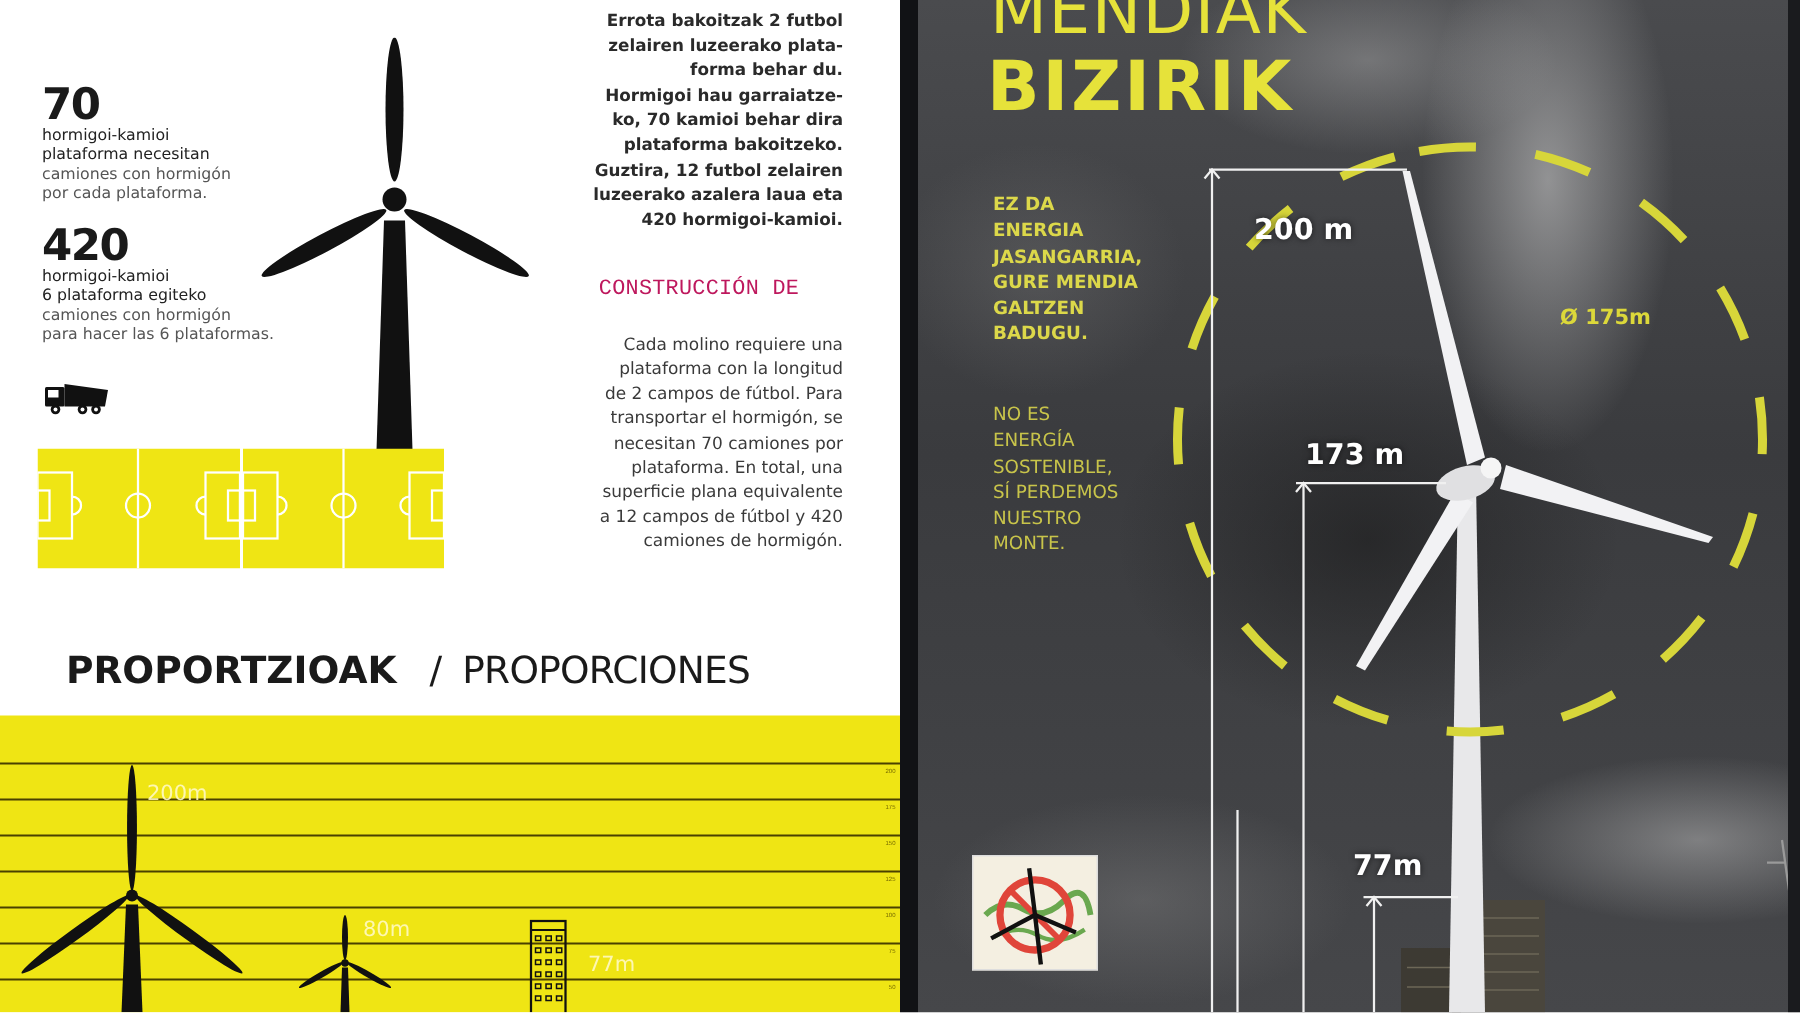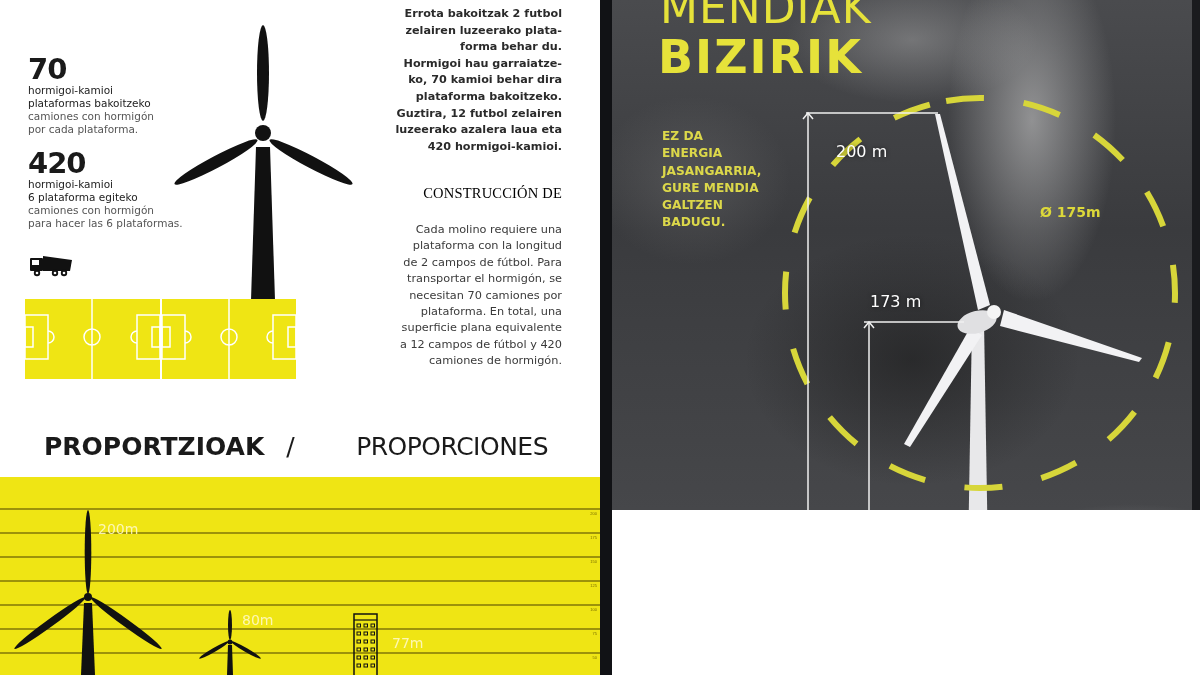--- a/index.html
+++ b/index.html
@@ -12,65 +12,65 @@
   .stat .big { font-family:"DejaVu Sans", sans-serif; font-weight:bold; font-size:29px; color:#1a1a1a; letter-spacing:-1px; line-height:30px; }
   .stat .eu { font-size:10.5px; color:#222; line-height:13px; font-weight:bold; font-family:"DejaVu Sans", sans-serif; font-weight:500; }
   .stat .es { font-size:10.5px; color:#555; line-height:13px; font-family:"DejaVu Sans", sans-serif; }
   #stat70 { top:54px; }
   #stat420 { top:148px; }
   #truck { position:absolute; left:28px; top:252px; width:46px; height:26px; }
   #turbine-top { position:absolute; left:170px; top:25px; width:185px; height:275px; }
   #fields { position:absolute; left:25px; top:299px; width:271px; height:80px; }
 
   #eu-text { position:absolute; left:384px; top:6px; width:178px; text-align:right; font-family:"DejaVu Sans", sans-serif; font-weight:bold; font-size:11.2px; line-height:16.6px; color:#2a2a2a; }
-  #es-title { position:absolute; left:370px; top:182px; width:192px; text-align:right; font-family:Liberation Serif, serif; font-size:14.5px; line-height:22px; color:#000000; letter-spacing:0.2px; }
+  #es-title { position:absolute; left:370px; top:182px; width:192px; text-align:center; font-family:Liberation Mono, monospace; font-size:14.5px; line-height:22px; color:#be185d; letter-spacing:0.2px; }
   #es-text { position:absolute; left:375px; top:222px; width:187px; text-align:right; font-family:"DejaVu Sans", sans-serif; font-size:11.3px; line-height:16.4px; color:#3a3a3a; }
 
   #prop-title { position:absolute; left:44px; top:432px; font-size:25px; color:#1a1a1a; font-family:"DejaVu Sans", sans-serif; white-space:nowrap; }
   #prop-title .b { font-weight:bold; letter-spacing:0px; }
-  #prop-title .l { font-weight:normal; letter-spacing:-0.5px;margin-left:48px; }
+  #prop-title .l { font-weight:normal; letter-spacing:-0.5px; }
 
   #chart { position:absolute; left:0; top:477px; width:600px; height:198px; background:#efe514; overflow:hidden; }
   #chart svg { position:absolute; left:0; top:0; }
   .hlabel { position:absolute; color:#fff9c4; font-size:14px; font-family:"DejaVu Sans", sans-serif; opacity:0.9; }
   .tick { position:absolute; right:3px; font-size:4px; color:#7a6e00; }
 
   
   #divider { position:absolute; left:600px; top:0; width:12px; height:675px; background:#111215; }
 
   
-  #right { position:absolute; left:612px; top:0; width:588px; height:510px; overflow:hidden;
+  #right { position:absolute; left:612px; top:0; width:588px; height:675px; overflow:hidden;
     background:
       radial-gradient(ellipse 120px 260px at 420px 120px, rgba(210,210,210,0.55), transparent 70%),
       radial-gradient(ellipse 180px 90px at 300px 40px, rgba(200,200,200,0.35), transparent 70%),
       radial-gradient(ellipse 200px 80px at 520px 560px, rgba(200,200,200,0.45), transparent 70%),
       radial-gradient(ellipse 140px 120px at 80px 180px, rgba(120,120,120,0.35), transparent 70%),
       radial-gradient(ellipse 200px 100px at 150px 600px, rgba(150,150,150,0.3), transparent 70%),
       radial-gradient(ellipse 240px 180px at 300px 360px, rgba(20,20,20,0.5), transparent 70%),
       linear-gradient(180deg, #4a4b4e 0%, #3a3b3e 45%, #46474a 100%);
   }
   #right-edge { position:absolute; right:0; top:0; width:8px; height:675px; background:#1a1b1e; }
   #title-1 { position:absolute; left:48px; top:-16px; font-family:"DejaVu Sans", sans-serif; font-size:44px; color:#e6e23a; font-weight:normal; letter-spacing:1px; line-height:48px; }
   #title-2 { position:absolute; left:46px; top:32px; font-family:"DejaVu Sans", sans-serif; font-size:46px; color:#e6e23a; font-weight:bold; letter-spacing:2px; line-height:50px; }
   #eu-slogan { position:absolute; left:50px; top:128px; font-family:"DejaVu Sans", sans-serif; font-weight:bold; font-size:12.2px; line-height:17.3px; color:#dcd84a; }
   #es-slogan { position:absolute; left:50px; top:268px; font-family:"DejaVu Sans", sans-serif; font-size:12.2px; line-height:17.3px; color:#c8c44a; }
-  .dim { position:absolute; color:#fff; font-family:"DejaVu Sans", sans-serif; font-weight:normal; font-size:16px; text-shadow:0 0 4px rgba(0,0,0,0.6); }
+  .dim { position:absolute; color:#fff; font-family:"DejaVu Sans", sans-serif; font-weight:bold; font-size:19px; text-shadow:0 0 4px rgba(0,0,0,0.6); }
   #dia { position:absolute; left:428px; top:204px; color:#dcd83a; font-family:"DejaVu Sans", sans-serif; font-weight:bold; font-size:14px; }
   #overlay { position:absolute; left:0; top:0; }
   #logo { position:absolute; left:36px; top:570px; width:84px; height:77px; background:#f4efe1; border:1px solid #ddd; }
 </style>
 </head>
 <body>
 
 <div id="left">
 
   <div class="stat" id="stat70">
     <div class="big">70</div>
     <div class="eu">hormigoi-kamioi</div>
-    <div class="eu">plataformas bakoitzeko</div>
+    <div class="eu">plataforma necesitan</div>
     <div class="es">camiones con hormigón</div>
     <div class="es">por cada plataforma.</div>
   </div>
 
   <div class="stat" id="stat420">
     <div class="big">420</div>
     <div class="eu">hormigoi-kamioi</div>
     <div class="eu">6 plataforma egiteko</div>
     <div class="es">camiones con hormigón</div>
     <div class="es">para hacer las 6 plataformas.</div>
@@ -227,20 +227,28 @@
 
   <div id="eu-slogan">
     <div>EZ DA</div>
     <div>ENERGIA</div>
     <div>JASANGARRIA,</div>
     <div>GURE MENDIA</div>
     <div>GALTZEN</div>
     <div>BADUGU.</div>
   </div>
 
+  <div id="es-slogan">
+    <div>NO ES</div>
+    <div>ENERGÍA</div>
+    <div>SOSTENIBLE,</div>
+    <div>SÍ PERDEMOS</div>
+    <div>NUESTRO</div>
+    <div>MONTE.</div>
+  </div>
 
   <svg id="overlay" width="588" height="675" viewBox="0 0 588 675">
 
     <g>
       <rect x="322" y="632" width="40" height="43" fill="#3d3a33"></rect>
       <rect x="356" y="600" width="62" height="75" fill="#4a463d"></rect>
       <g stroke="#6d6757" stroke-width="1">
         <line x1="360" y1="612" x2="414" y2="612"></line>
           <line x1="360" y1="624" x2="414" y2="624"></line>
         <line x1="360" y1="636" x2="414" y2="636"></line>

